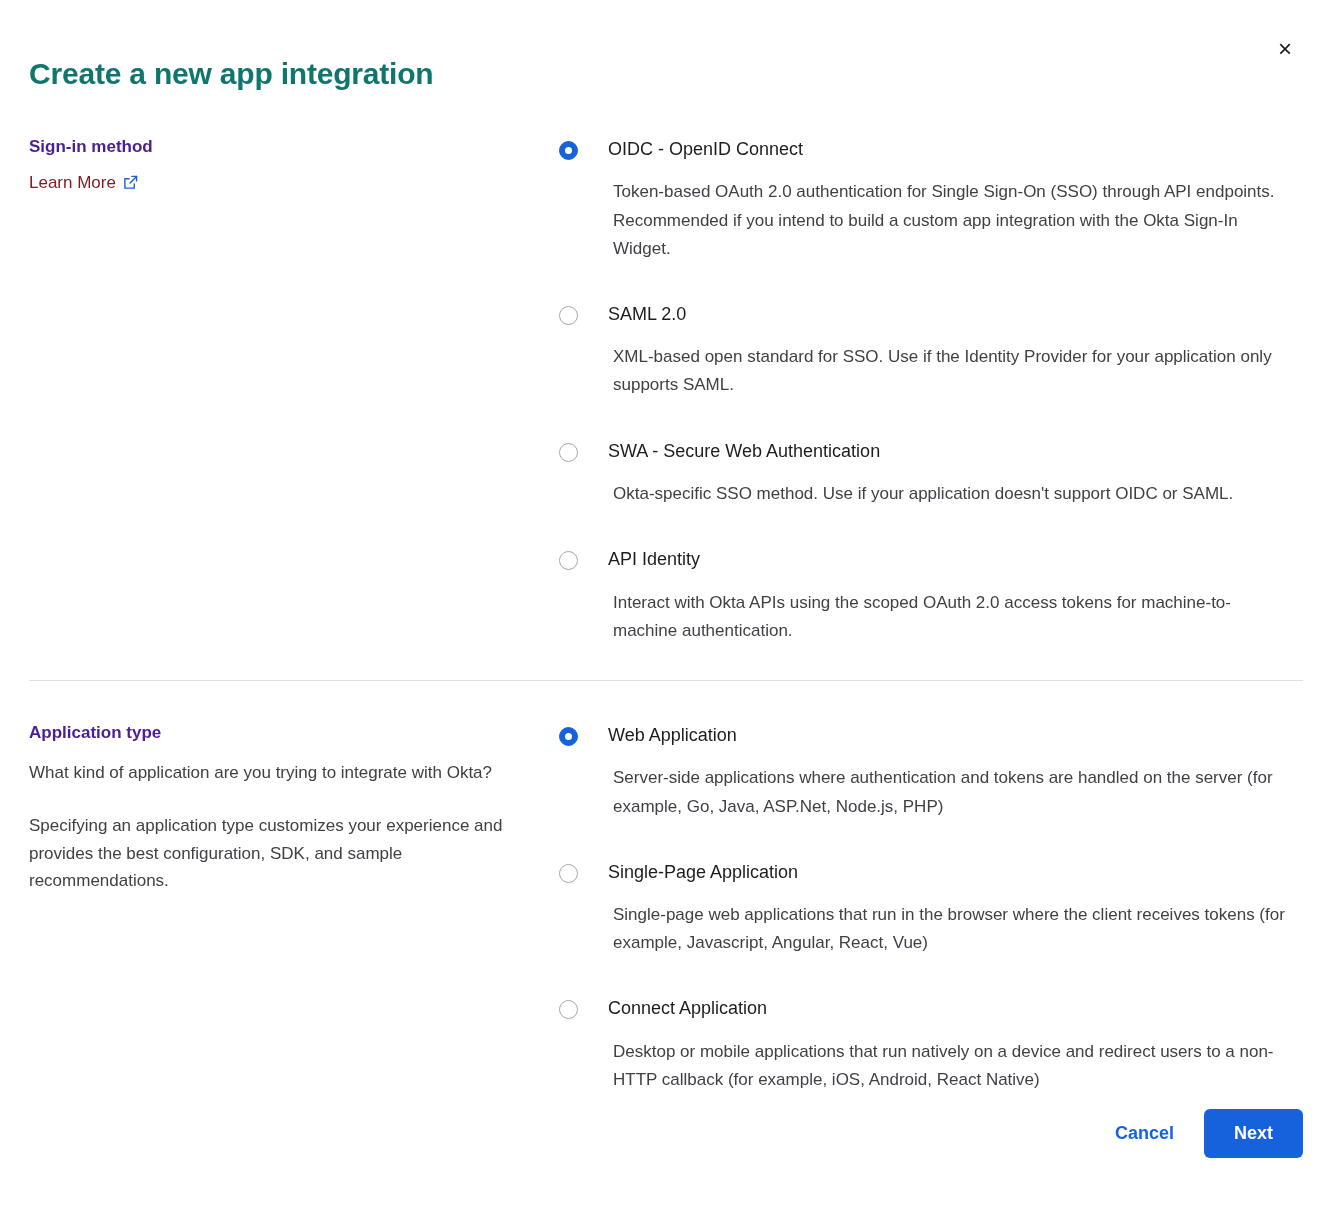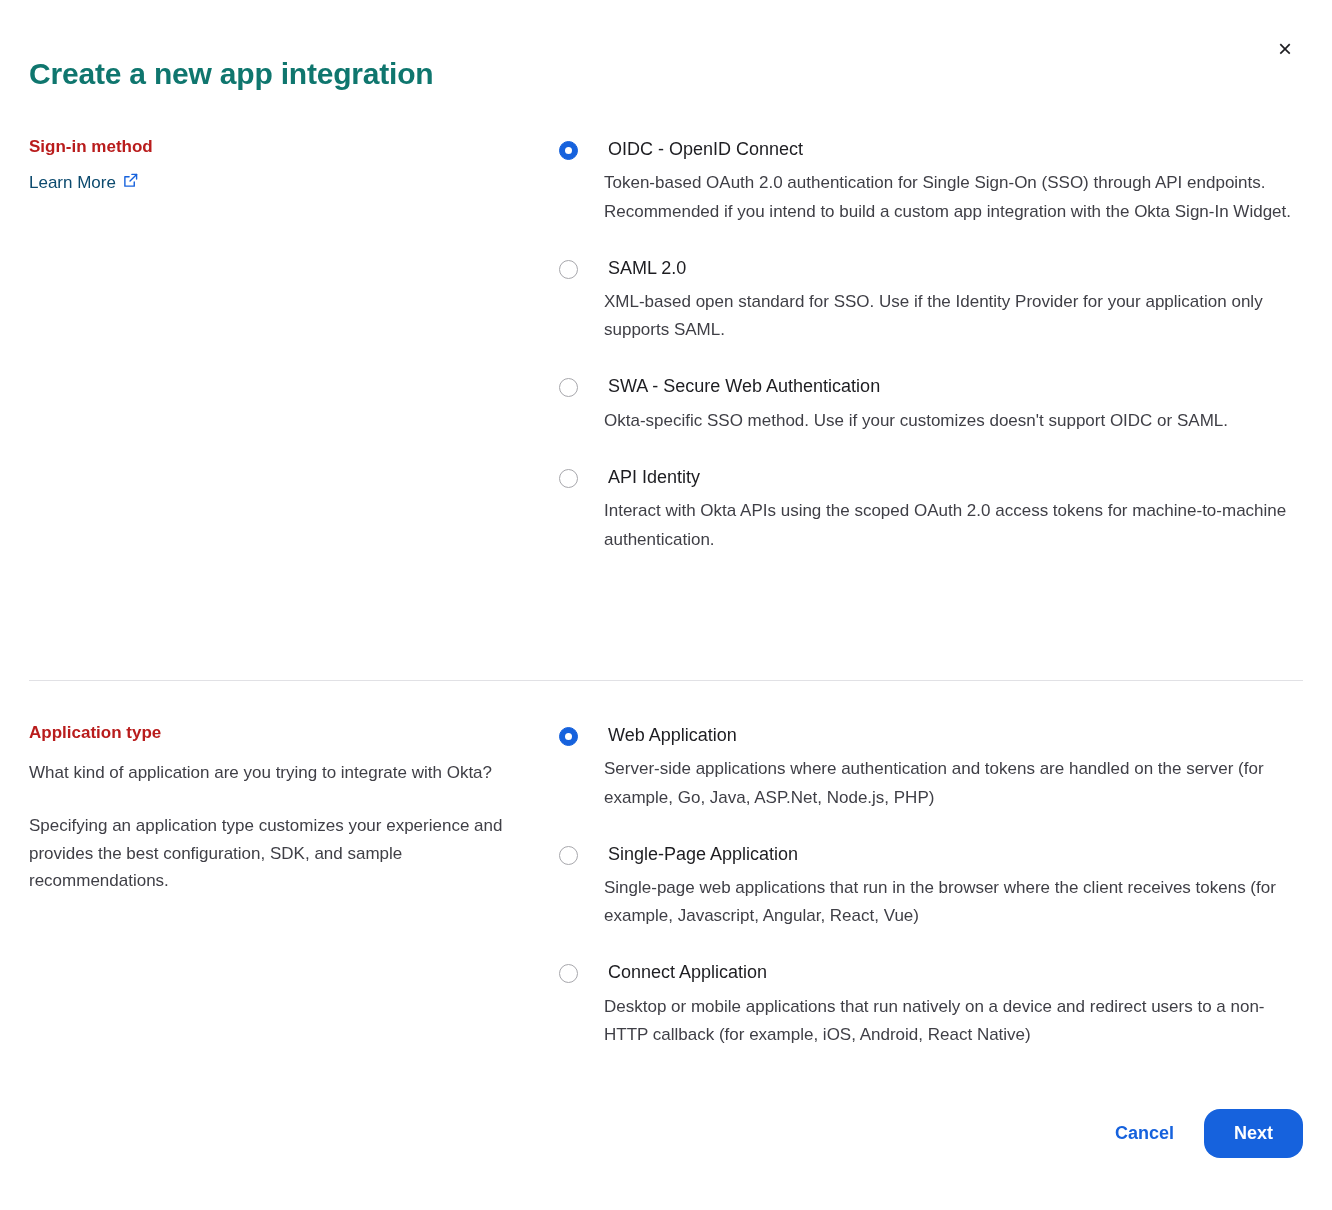--- a/index.html
+++ b/index.html
@@ -75,29 +75,30 @@
   }
 
   .right-col {
     flex: 1 1 auto;
     padding-top: 2px;
   }
 
   .label-head {
     font-size: 17px;
     font-weight: bold;
-    color: #b91c1c;
+    color: #4c1d95;
     margin: 0 0 14px 0;
     line-height: 1.4;
   }
 
   .learn-more {
     display: inline-flex;
+    align-items: center;
     gap: 7px;
-    color: #0c4a6e;
+    color: #7f1d1d;
     font-size: 17px;
     text-decoration: none;
     cursor: pointer;
   }
   .learn-more .ext-icon {
     display: inline-block;
     width: 15px;
     height: 15px;
     position: relative;
   }
@@ -155,21 +156,21 @@
     color: #1d1d21;
     line-height: 1.35;
     margin: 0 0 5px 12px;
     cursor: pointer;
   }
 
   .option-desc {
     font-size: 17px;
     line-height: 1.66;
     color: #3f3f46;
-    margin: 8px;
+    margin: 17px;
     max-width: 720px;
   }
 
   .divider {
     position: absolute;
     left: 29px;
     right: 29px;
     top: 680px;
     height: 1px;
     background: #e1e1e5;
@@ -194,21 +195,21 @@
     padding: 8px 4px;
     font-family: inherit;
   }
 
   .btn-next {
     background: #1662dd;
     border: none;
     color: #ffffff;
     font-size: 18px;
     font-weight: bold;
-    border-radius: 16px;
+    border-radius: 6px;
     padding: 14px 30px;
     cursor: pointer;
     font-family: inherit;
   }
 </style>
 </head>
 <body>
 
 <div class="dialog">
 
@@ -246,21 +247,21 @@
           <div class="option-body">
             <div class="option-label">SAML 2.0</div>
             <div class="option-desc">XML-based open standard for SSO. Use if the Identity Provider for your application only supports SAML.</div>
           </div>
         </div>
 
         <div class="option">
           <span class="radio"></span>
           <div class="option-body">
             <div class="option-label">SWA - Secure Web Authentication</div>
-            <div class="option-desc">Okta-specific SSO method. Use if your customizes doesn't support OIDC or SAML.</div>
+            <div class="option-desc">Okta-specific SSO method. Use if your application doesn't support OIDC or SAML.</div>
           </div>
         </div>
 
         <div class="option">
           <span class="radio"></span>
           <div class="option-body">
             <div class="option-label">API Identity</div>
             <div class="option-desc">Interact with Okta APIs using the scoped OAuth 2.0 access tokens for machine-to-machine authentication.</div>
           </div>
         </div>

